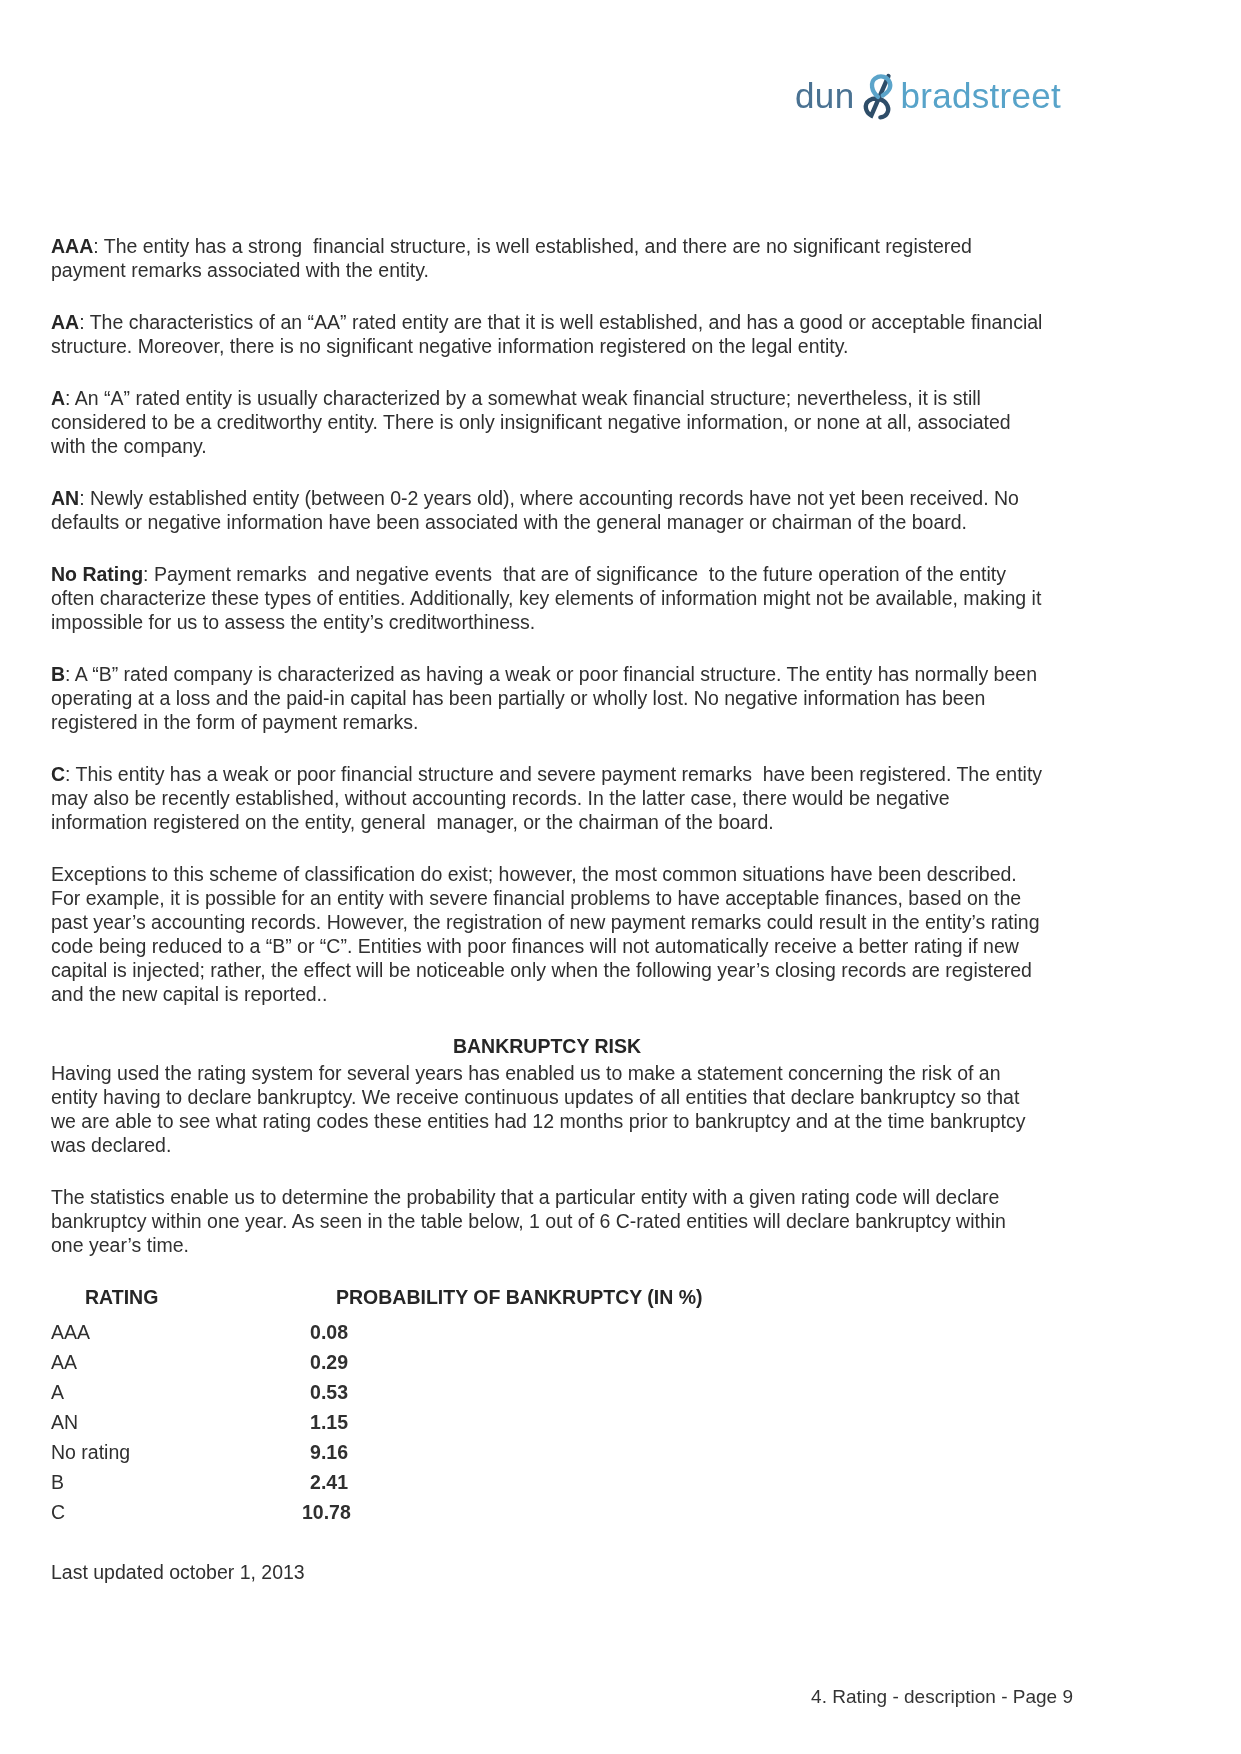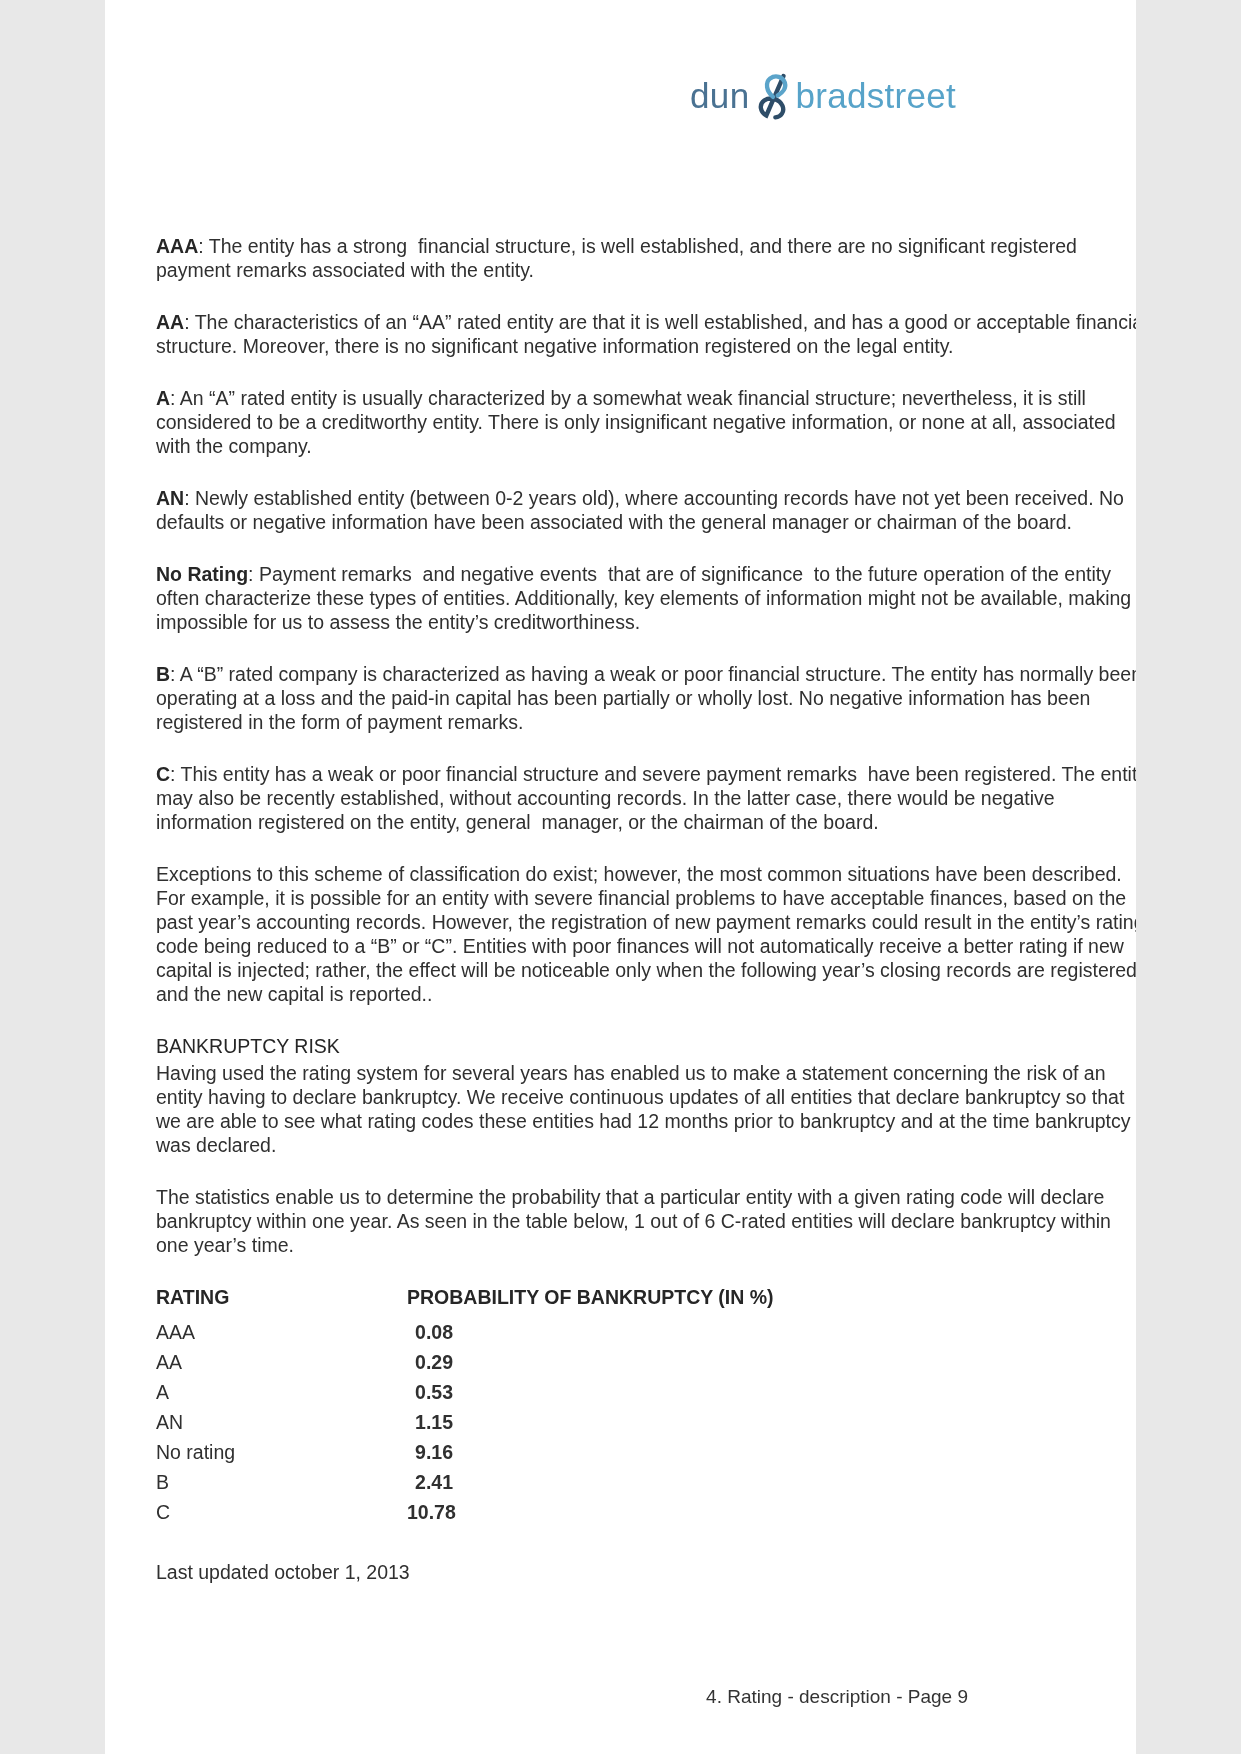--- a/index.html
+++ b/index.html
@@ -1,18 +1,18 @@
 <!DOCTYPE html>
 <html><head>
 <meta charset="utf-8">
 <style>
   html,body{margin:0;padding:0;background:#e8e8e8;}
   .page{
     position:relative;
-    width:1031px;height:1754px;
+    width:1241px;height:1754px;
     margin:0 auto;
     background:#ffffff;
     font-family:"Liberation Sans", sans-serif;
     color:#303030;
     overflow:hidden;
   }
   
   .logo{
     position:absolute;
     top:72px;right:180px;
@@ -33,34 +33,36 @@
   }
   .para{
     font-size:19.5px;
     line-height:24px;
     margin:0 0 28px 0;
     white-space:pre-wrap;
   }
   .para b{font-weight:bold;color:#262626;}
   .heading{
     font-size:19.5px;line-height:24px;
-    font-weight:normal;color:#262626;
+    font-weight:bold;color:#262626;
     margin:0 0 3px 0;
+    text-align:center;
   }
   .ptable{margin:0;}
   .trow{
     display:grid;
     grid-template-columns:251px auto;
     font-size:19.5px;
     line-height:30px;
   }
   .trow.thead{
     font-weight:bold;color:#262626;
     line-height:24px;
     margin-bottom:8px;
+    margin-left:34px;
   }
   .cell-num{display:inline-block;width:46px;text-align:right;font-weight:bold;}
   .updated{
     font-size:19.5px;line-height:24px;
     margin:33px 0 0 0;
   }
   .footer{
     position:absolute;
     top:1686px;right:168px;
     font-size:19px;color:#333333;

